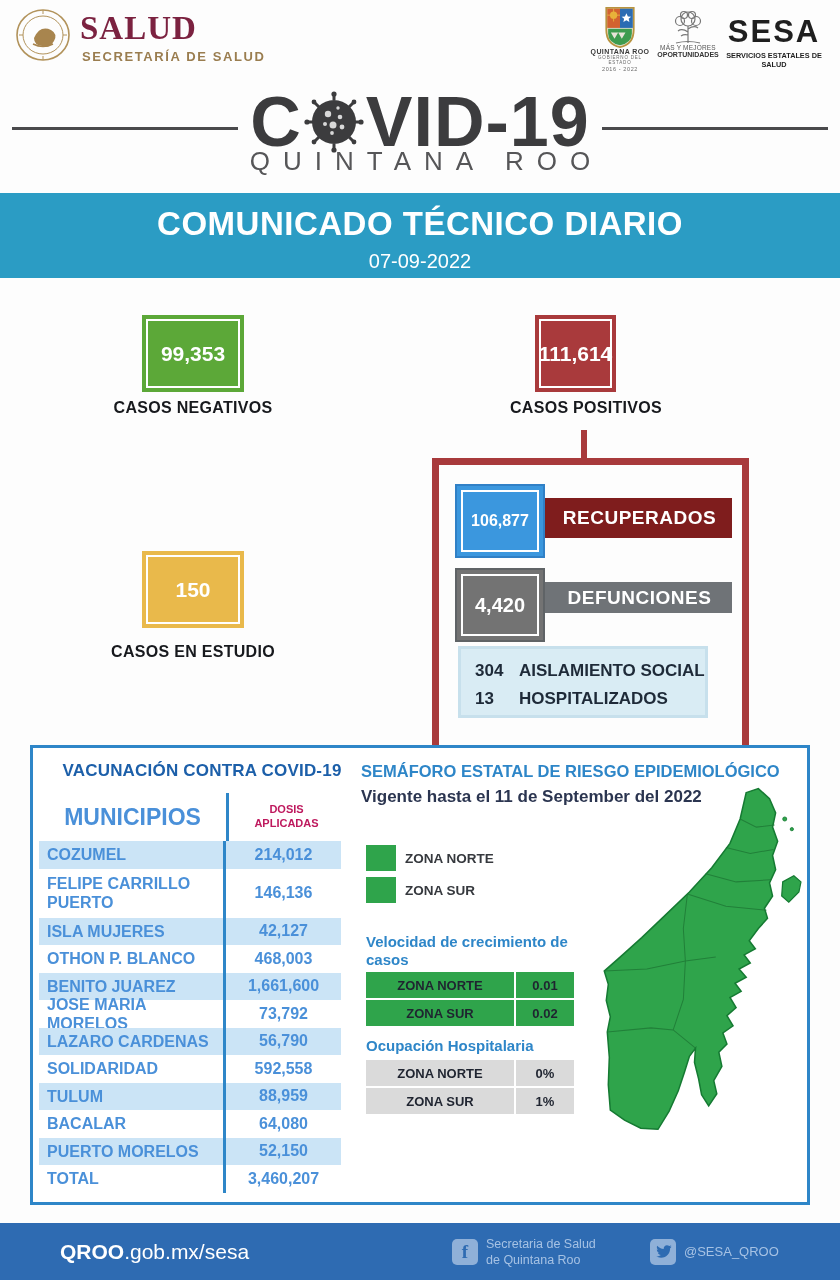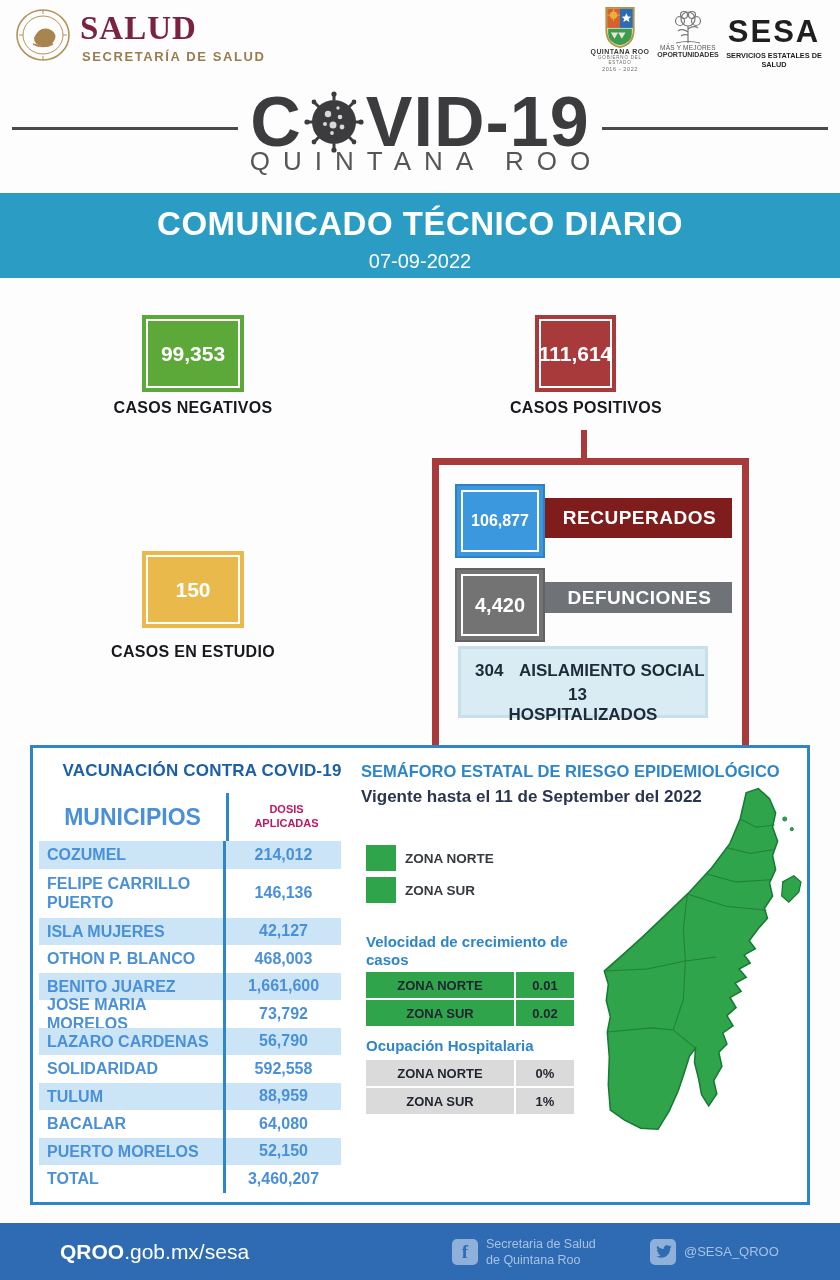--- a/index.html
+++ b/index.html
@@ -225,21 +225,21 @@
 </div>
 <div class="abs framed" style="left:455px;top:568px;width:86px;height:70px;background:#737373;font-size:20px;border:2px solid #5f6366;">
   <span>4,420</span>
 </div>
 
 <div class="abs info-box" style="left:458px;top:646px;width:250px;height:72px;padding-top:8px;box-sizing:border-box;">
   <div class="info-row" style="height:28px;">
     <span class="info-val">304</span>
     <span>AISLAMIENTO SOCIAL</span>
   </div>
-  <div class="info-row" style="height:28px;flex-direction:column;">
+  <div class="info-row" style="height:28px;">
     <span class="info-val">13</span>
     <span>HOSPITALIZADOS</span>
   </div>
 </div>
 
 <div class="abs framed" style="left:142px;top:551px;width:102px;height:77px;background:#e9b94b;font-size:21px;">
   <span>150</span>
 </div>
 <div class="stat-label" style="left:52px;top:636px;width:282px;margin-top:7px;">CASOS EN ESTUDIO</div>
 

